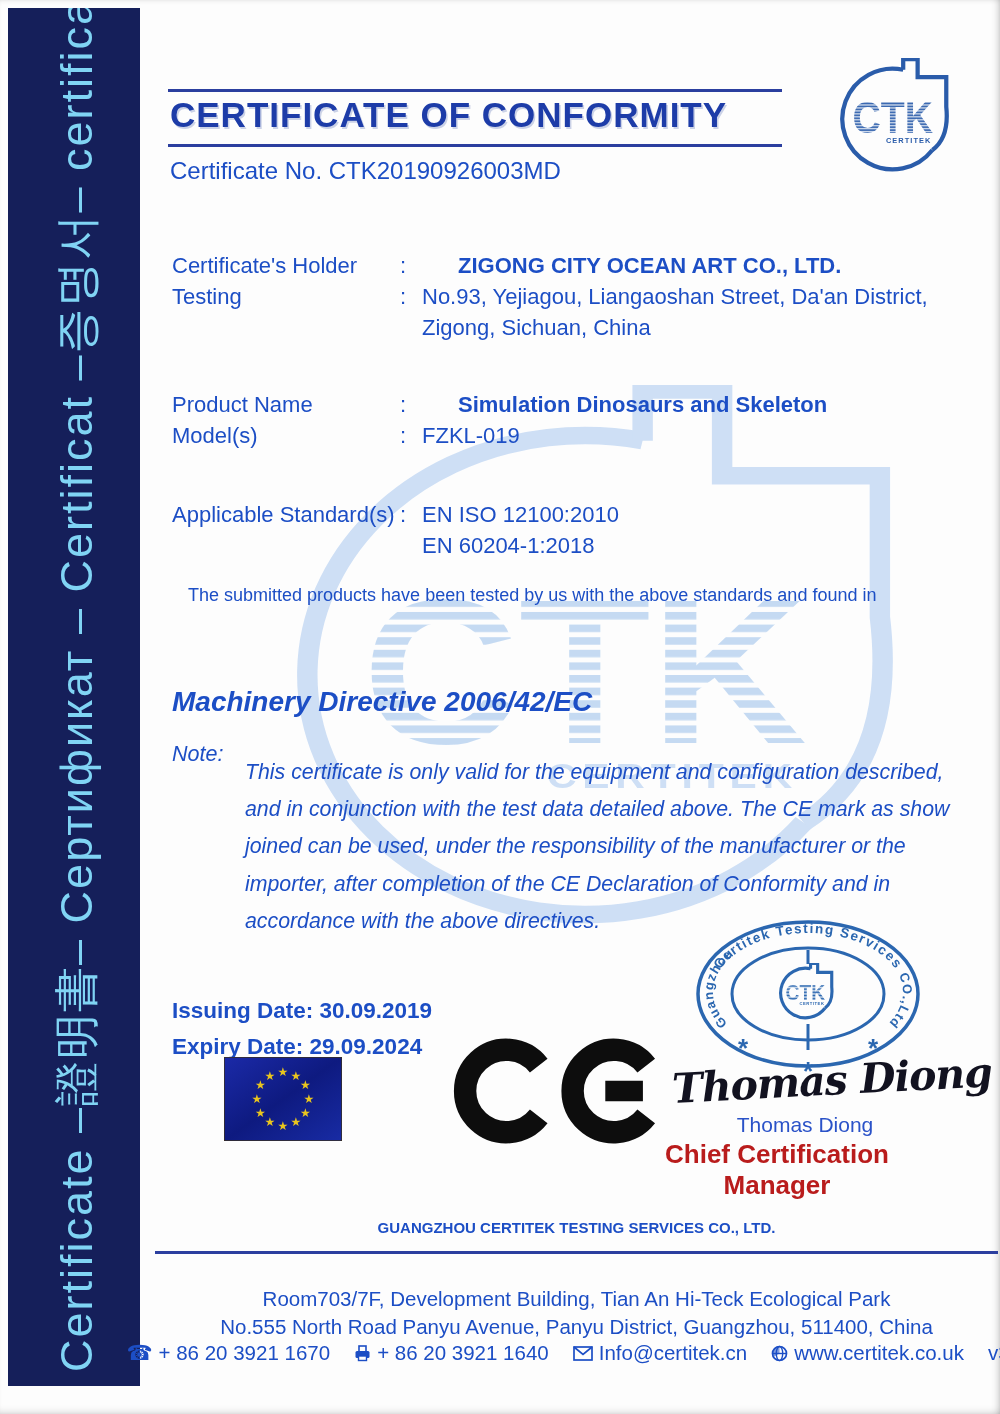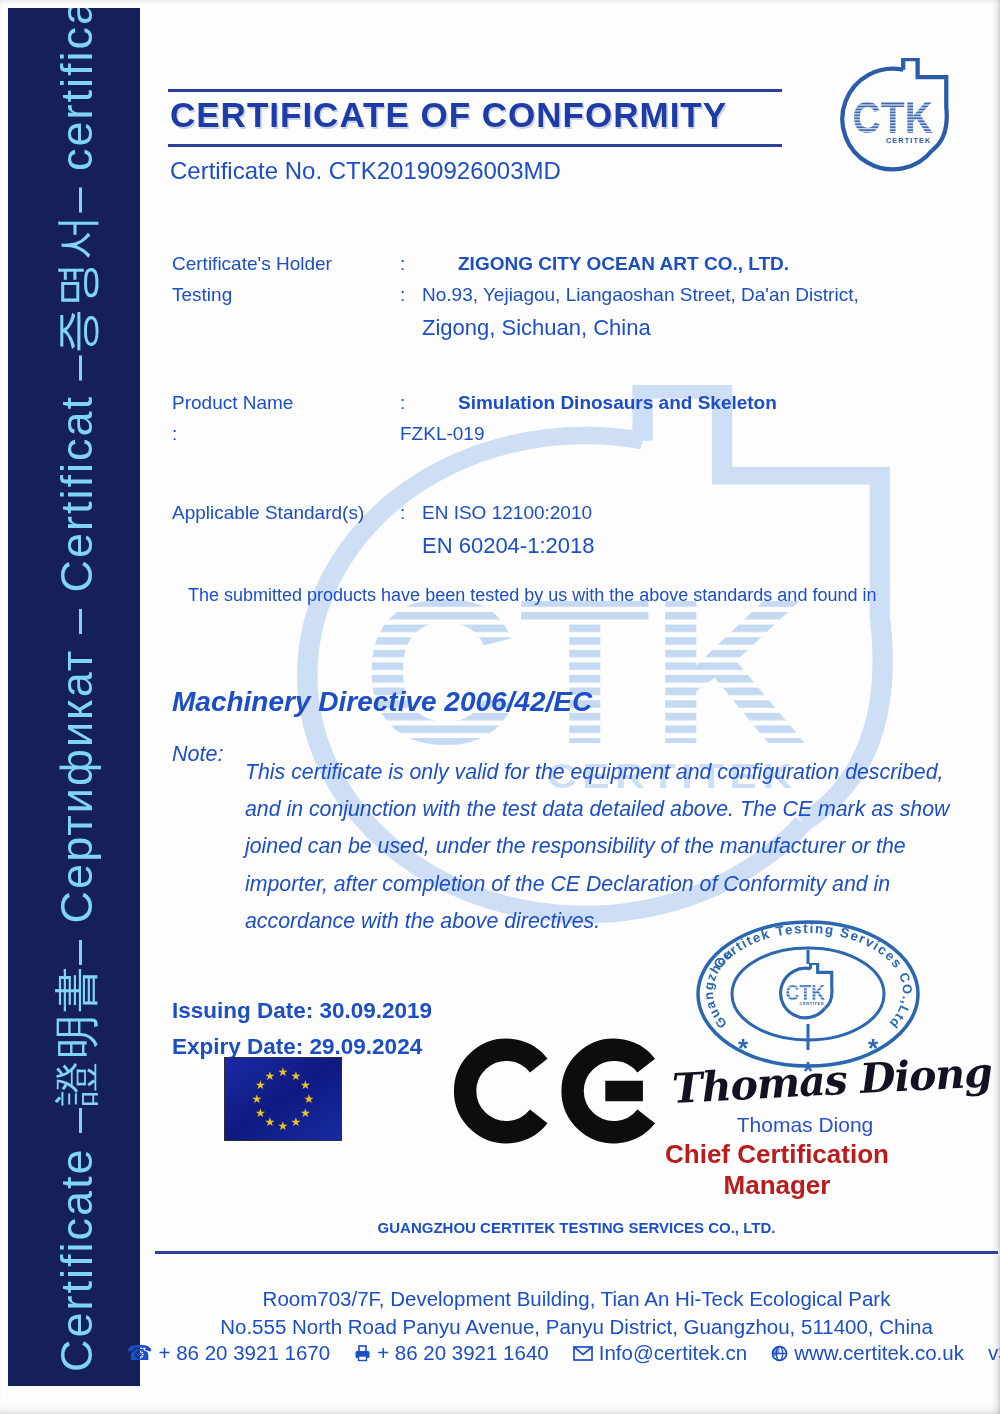--- a/index.html
+++ b/index.html
@@ -21,21 +21,21 @@
   
   .rule{position:absolute;left:168px;width:614px;height:3px;background:#2b3f9f;}
   .rule-top{top:89px}.rule-mid{top:144px}
   .doc-title{
     position:absolute;left:170px;top:95px;font-size:35px;font-weight:bold;color:#1d3ca8;
     letter-spacing:1px;text-shadow:1.5px 1.5px 0 rgba(110,130,190,.35);white-space:nowrap;
   }
   .cert-no{position:absolute;left:170px;top:157px;font-size:24px;color:#1c4ec5;}
   .ctk-logo{position:absolute;left:836px;top:58px;width:124px;height:122px;}
   
-  .info-row{position:absolute;left:172px;display:grid;grid-template-columns:228px 22px auto;font-size:19px;color:#1c4ec5;white-space:nowrap;}
+  .info-row{position:absolute;left:172px;display:grid;grid-template-columns:228px 22px auto;font-size:22px;color:#1c4ec5;white-space:nowrap;}
   .info-extra{position:absolute;left:422px;font-size:22px;color:#1c4ec5;white-space:nowrap;}
   .bold{font-weight:bold;margin-left:36px;}
   .r-holder{top:253px}.r-address{top:284px}.x-address2{top:315px}
   .r-product{top:392px}.r-model{top:423px}
   .r-standards{top:502px}.x-standards2{top:533px}
   
   .statement{position:absolute;left:172px;font-size:18px;color:#1c4ec5;white-space:nowrap;margin-left:16px;}
   .st1{top:585px}.st2{top:621px}
   .directive{position:absolute;left:172px;top:672px;font-size:28px;font-weight:bold;font-style:italic;color:#1c4ec5;margin-top:14px;}
   .note-label{position:absolute;left:172px;top:742px;font-size:21.5px;font-style:italic;color:#1c4ec5;}
@@ -113,20 +113,21 @@
       <span>No.93, Yejiagou, Liangaoshan Street, Da'an District,</span>
     </div>
     <div class="info-extra x-address2">Zigong, Sichuan, China</div>
 
     <div class="info-row r-product">
       <span>Product Name</span>
       <span>:</span>
       <span class="bold">Simulation Dinosaurs and Skeleton</span>
     </div>
     <div class="info-row r-model">
+      <span>Model(s)</span>
       <span>:</span>
       <span>FZKL-019</span>
     </div>
 
     <div class="info-row r-standards">
       <span>Applicable Standard(s)</span>
       <span>:</span>
       <span>EN ISO 12100:2010</span>
     </div>
     <div class="info-extra x-standards2">EN 60204-1:2018</div>

